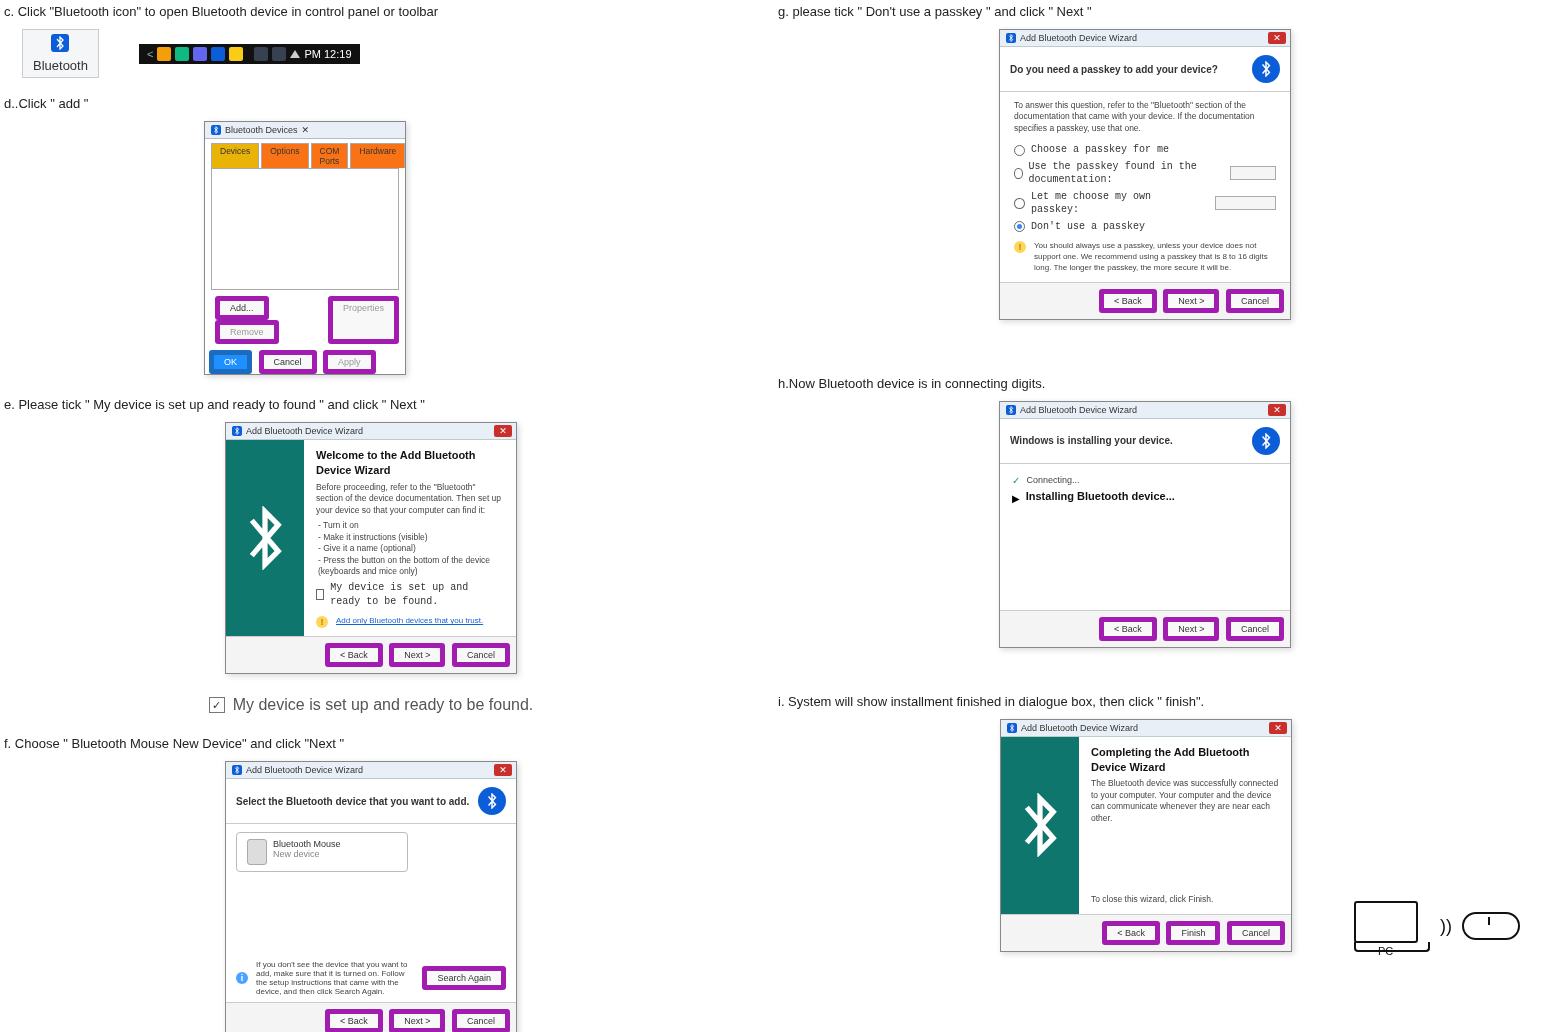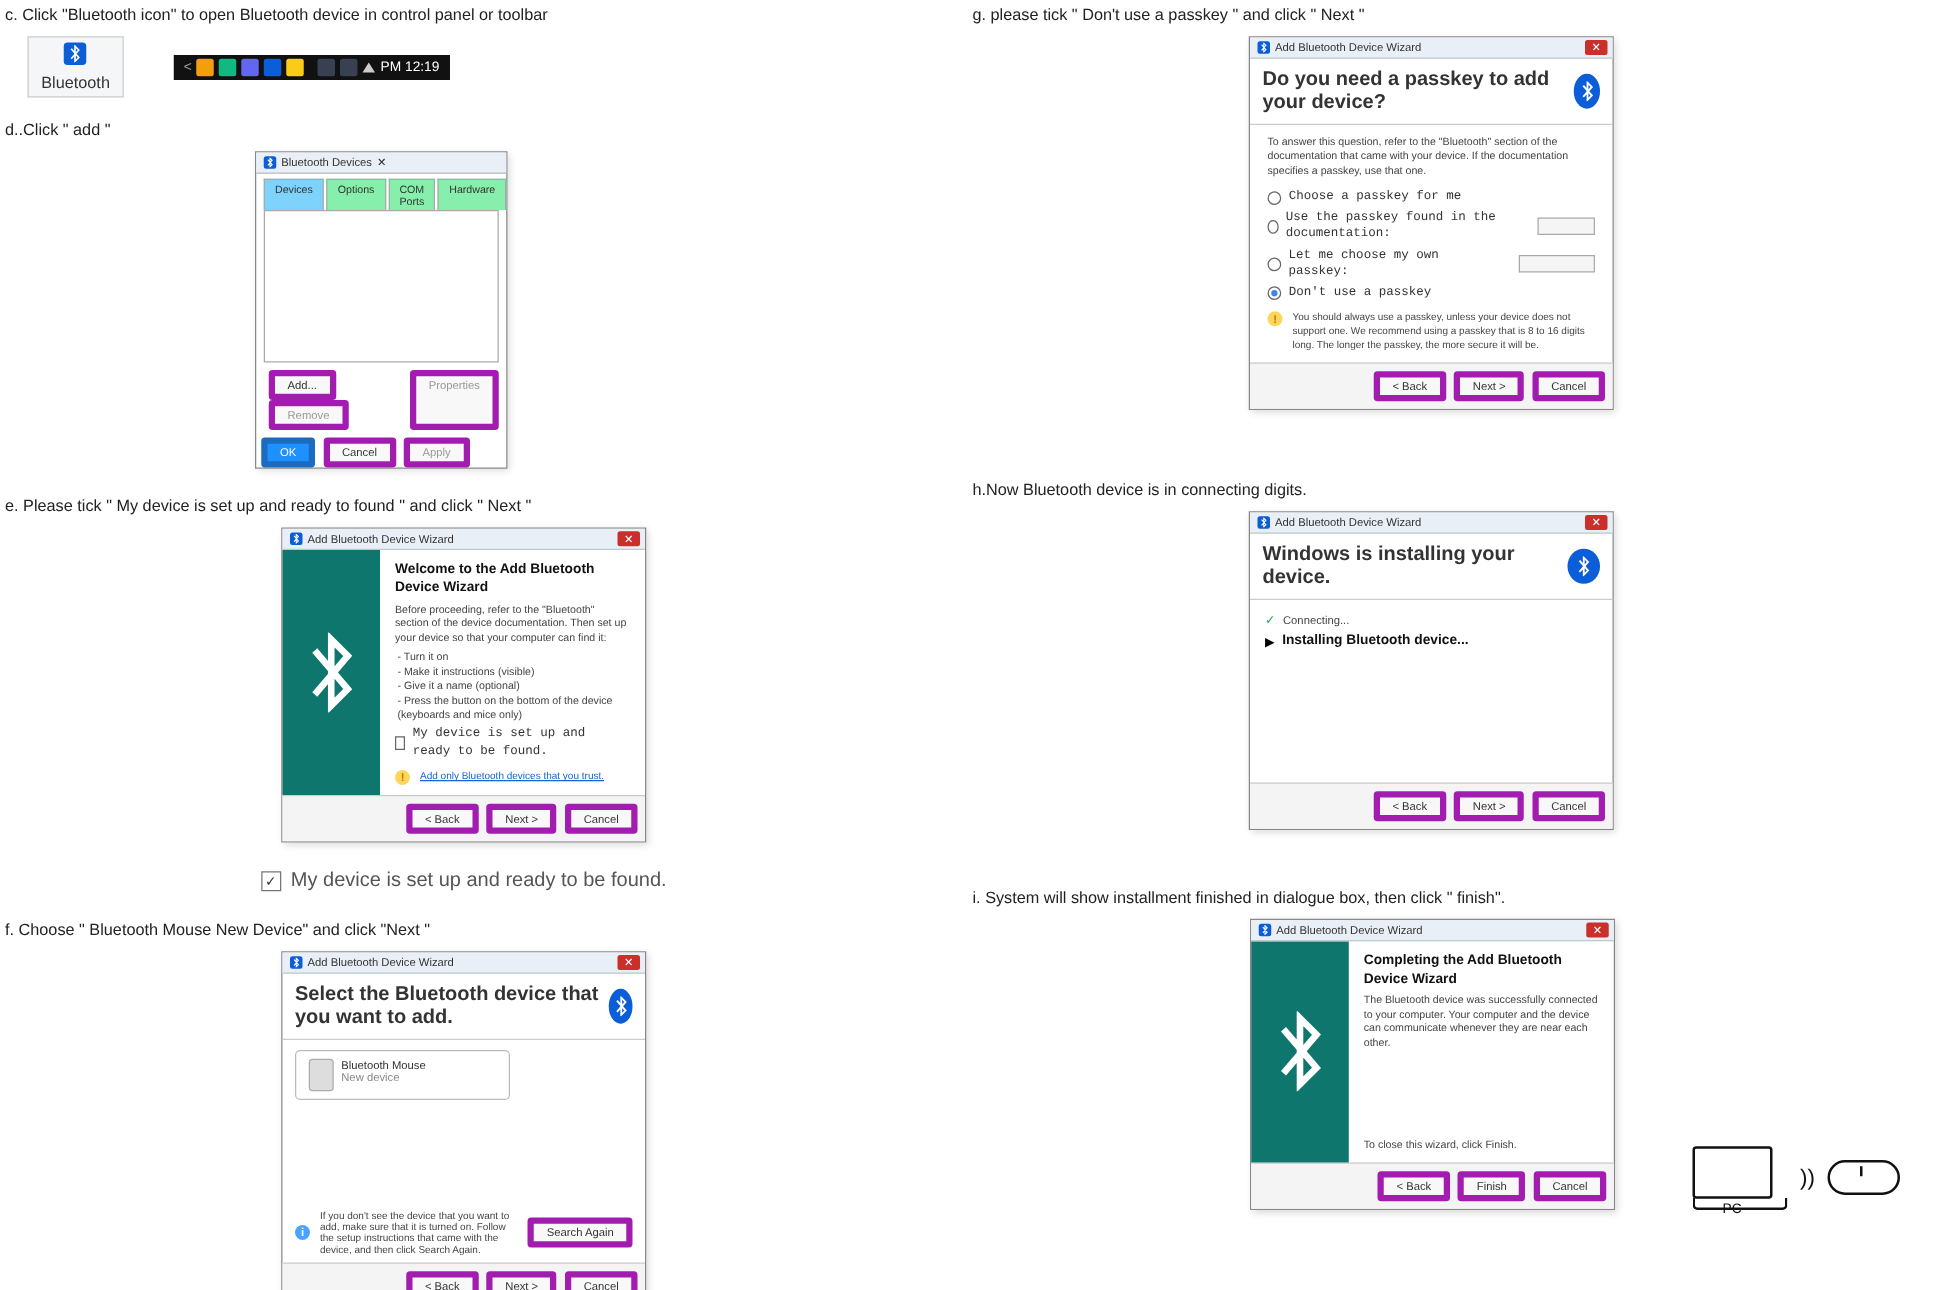--- a/index.html
+++ b/index.html
@@ -65,21 +65,21 @@
     width:18px; height:12px; background:#c9302c; color:#fff; text-align:center;
     font-size:9px; line-height:12px; border-radius:2px;
   }
   .wiz .body { display:flex; }
   .wiz .sidepanel { width:78px; background:#0f766e; display:flex; align-items:center; justify-content:center; }
   .wiz .content { flex:1; padding:8px 12px; font-size:8.5px; color:#444; line-height:1.35; }
   .wiz .content b { font-size:11px; color:#111; display:block; margin-bottom:4px; }
   .wiz .header-band {
     padding:8px 10px; border-bottom:1px solid #ccc;
     display:flex; justify-content:space-between; align-items:center;
-    font-weight:bold; font-size:16px;
+    font-weight:bold; font-size:10px;
   }
   .bt-round {
     width:28px; height:28px; border-radius:50%; background:#0b5ed7;
     display:flex; align-items:center; justify-content:center;
     color:#fff; font-size:14px;
   }
   .wiz .foot {
     border-top:1px solid #ccc; padding:6px; text-align:right; background:#f4f4f4;
   }
   .wiz .foot .btn, .btn {
@@ -93,22 +93,22 @@
 
   
   .btdev {
     width:200px; font-size:9px;
   }
   .btdev .tbar {
     background:#e9eff6; padding:3px 6px; font-size:9px; display:flex; align-items:center; gap:4px;
     border-bottom:1px solid #bbb; position:relative;
   }
   .btdev .tabs { display:flex; gap:2px; padding:4px 6px 0 6px; font-size:8.5px; }
-  .tab { border:1px solid #aaa; border-bottom:none; padding:2px 8px; background:#86efac; }
-  .tab.active { background:#7dd3fc; }
+  .tab { border:1px solid #aaa; border-bottom:none; padding:2px 8px; background:#f97316; }
+  .tab.active { background:#eab308; }
   .btdev .list { border:1px solid #aaa; margin:0 6px; height:120px; background:#fff; }
   .btdev .row { display:flex; justify-content:space-between; padding:6px; }
 
   
   .checkline { display:flex; align-items:center; gap:8px; justify-content:center; margin:6px auto 22px auto; font-size:16px; color:#555; }
   .checkline .cb { width:14px; height:14px; border:1px solid #777; display:flex; align-items:center; justify-content:center; font-size:11px; color:#333; }
 
   
   .dev-item {
     border:1px solid #bbb; border-radius:4px; padding:6px 10px; margin:8px 10px; width:150px;

